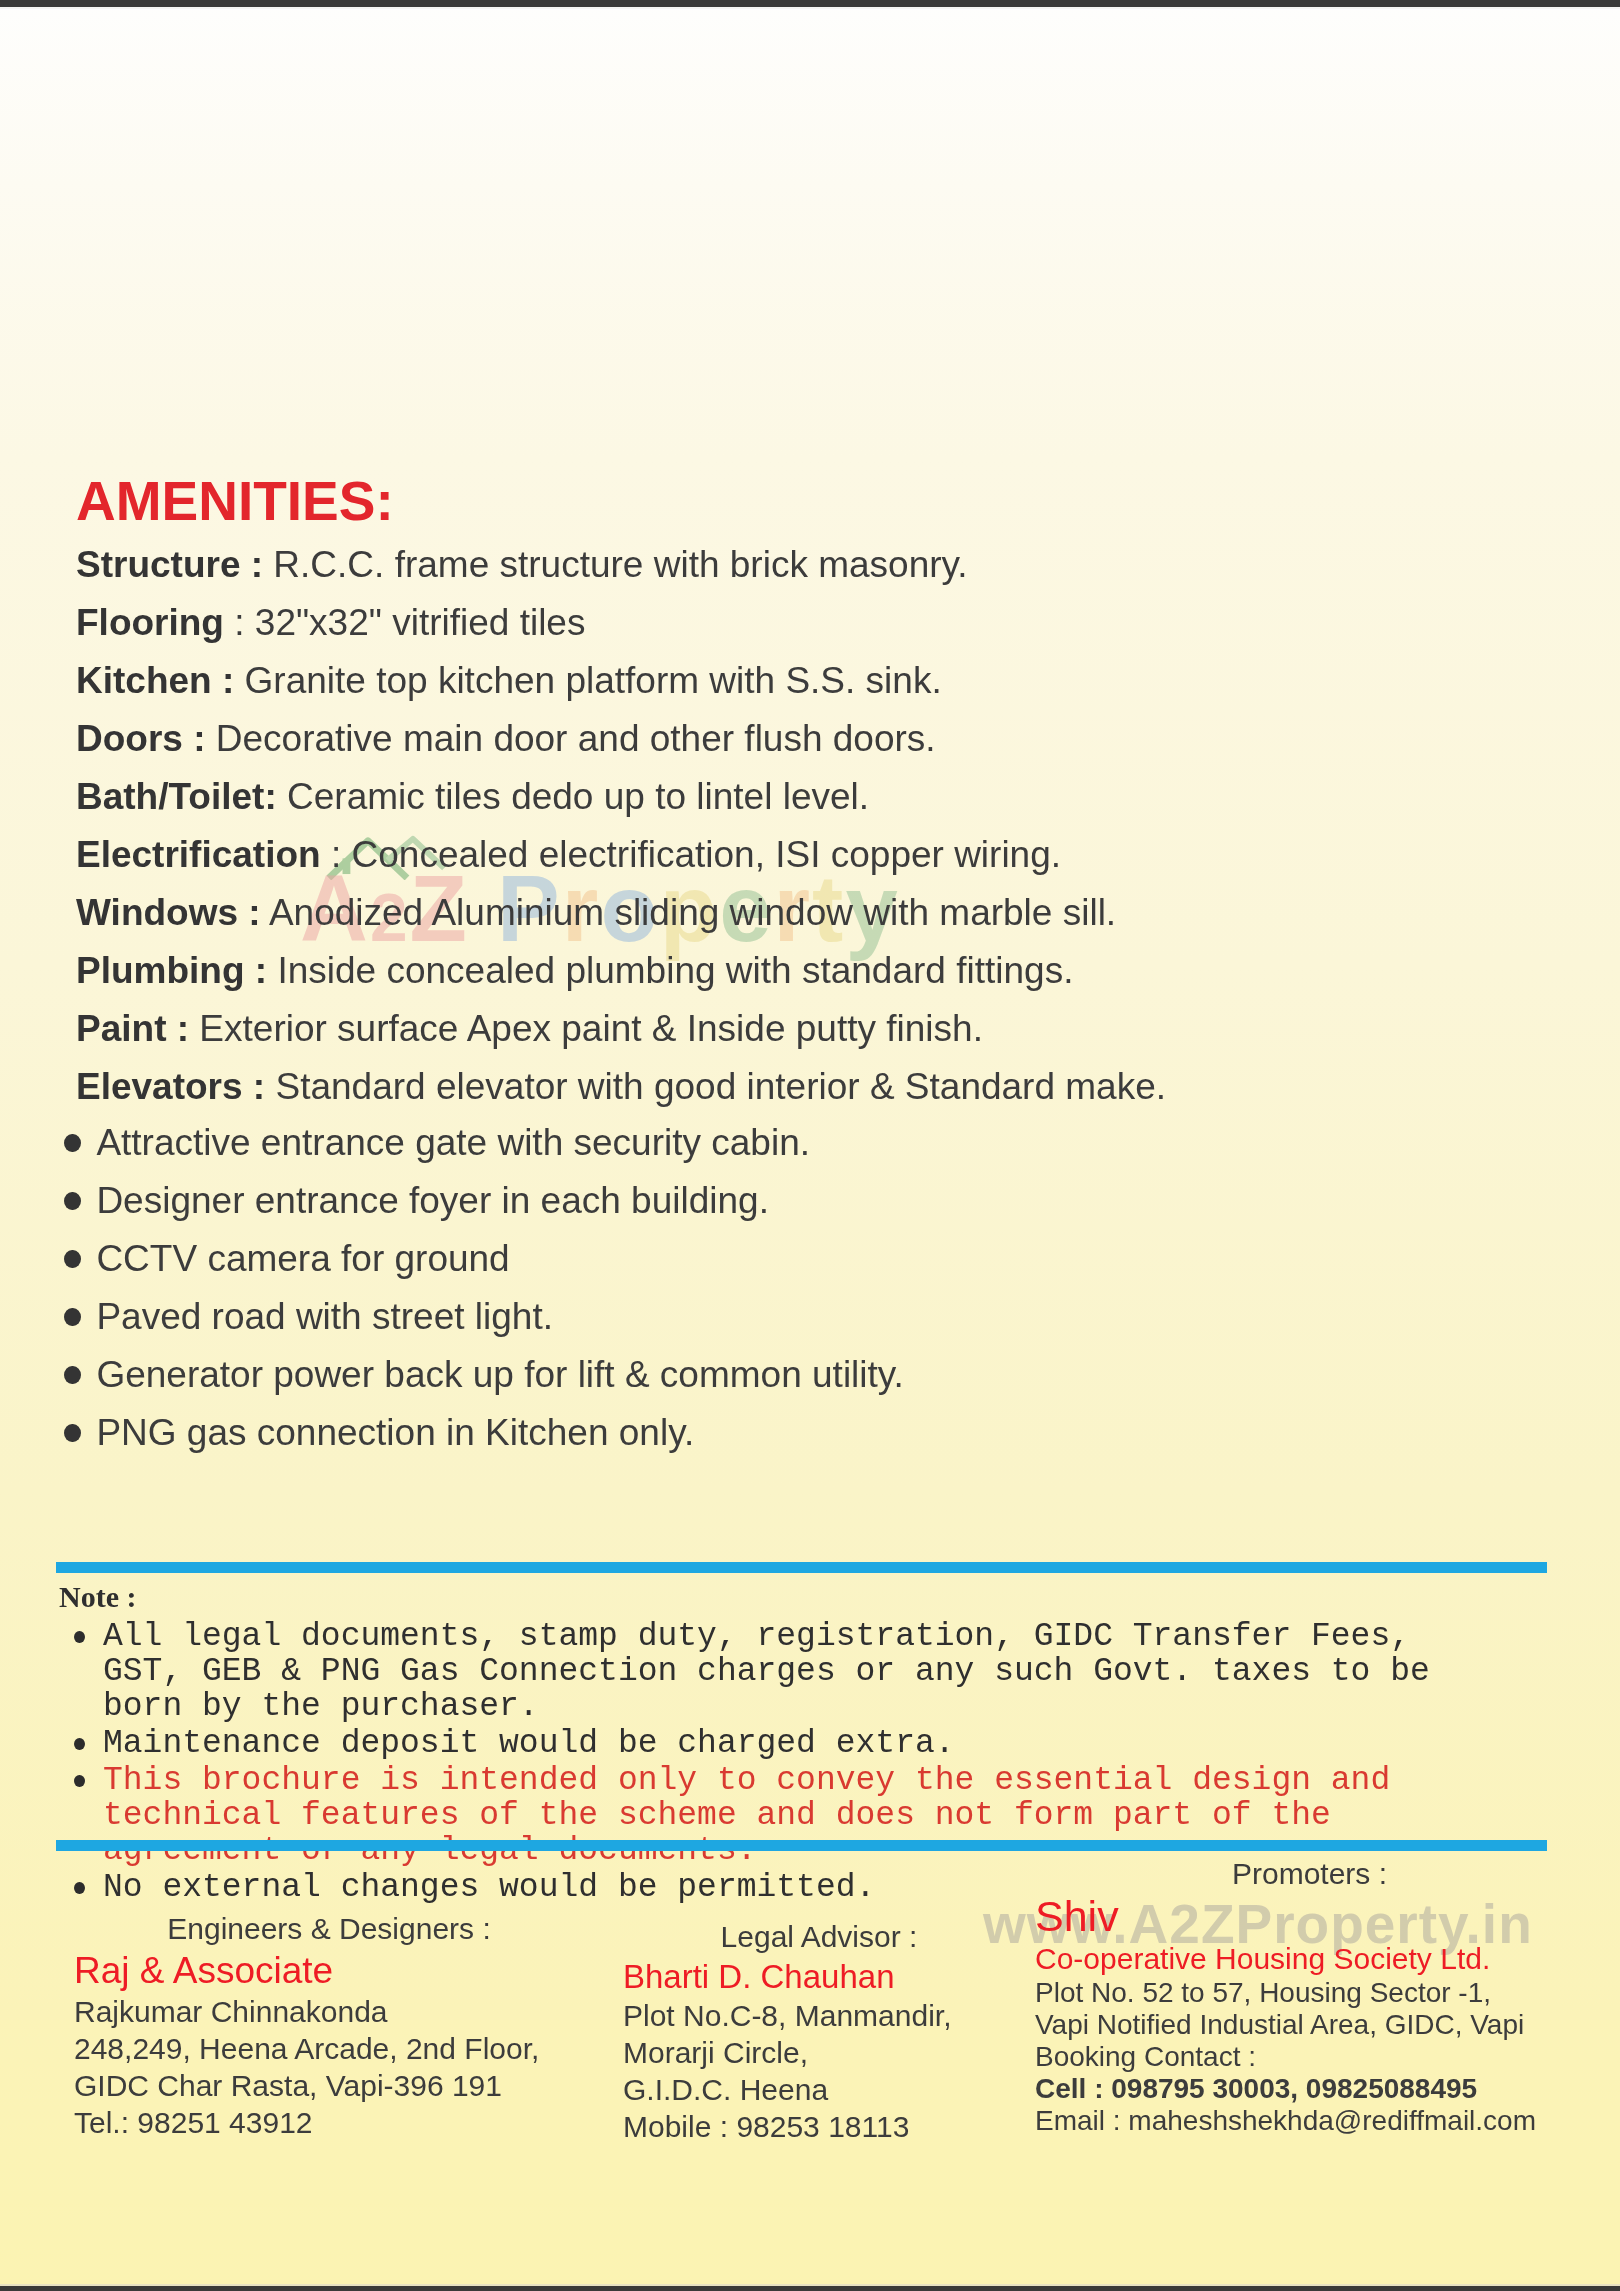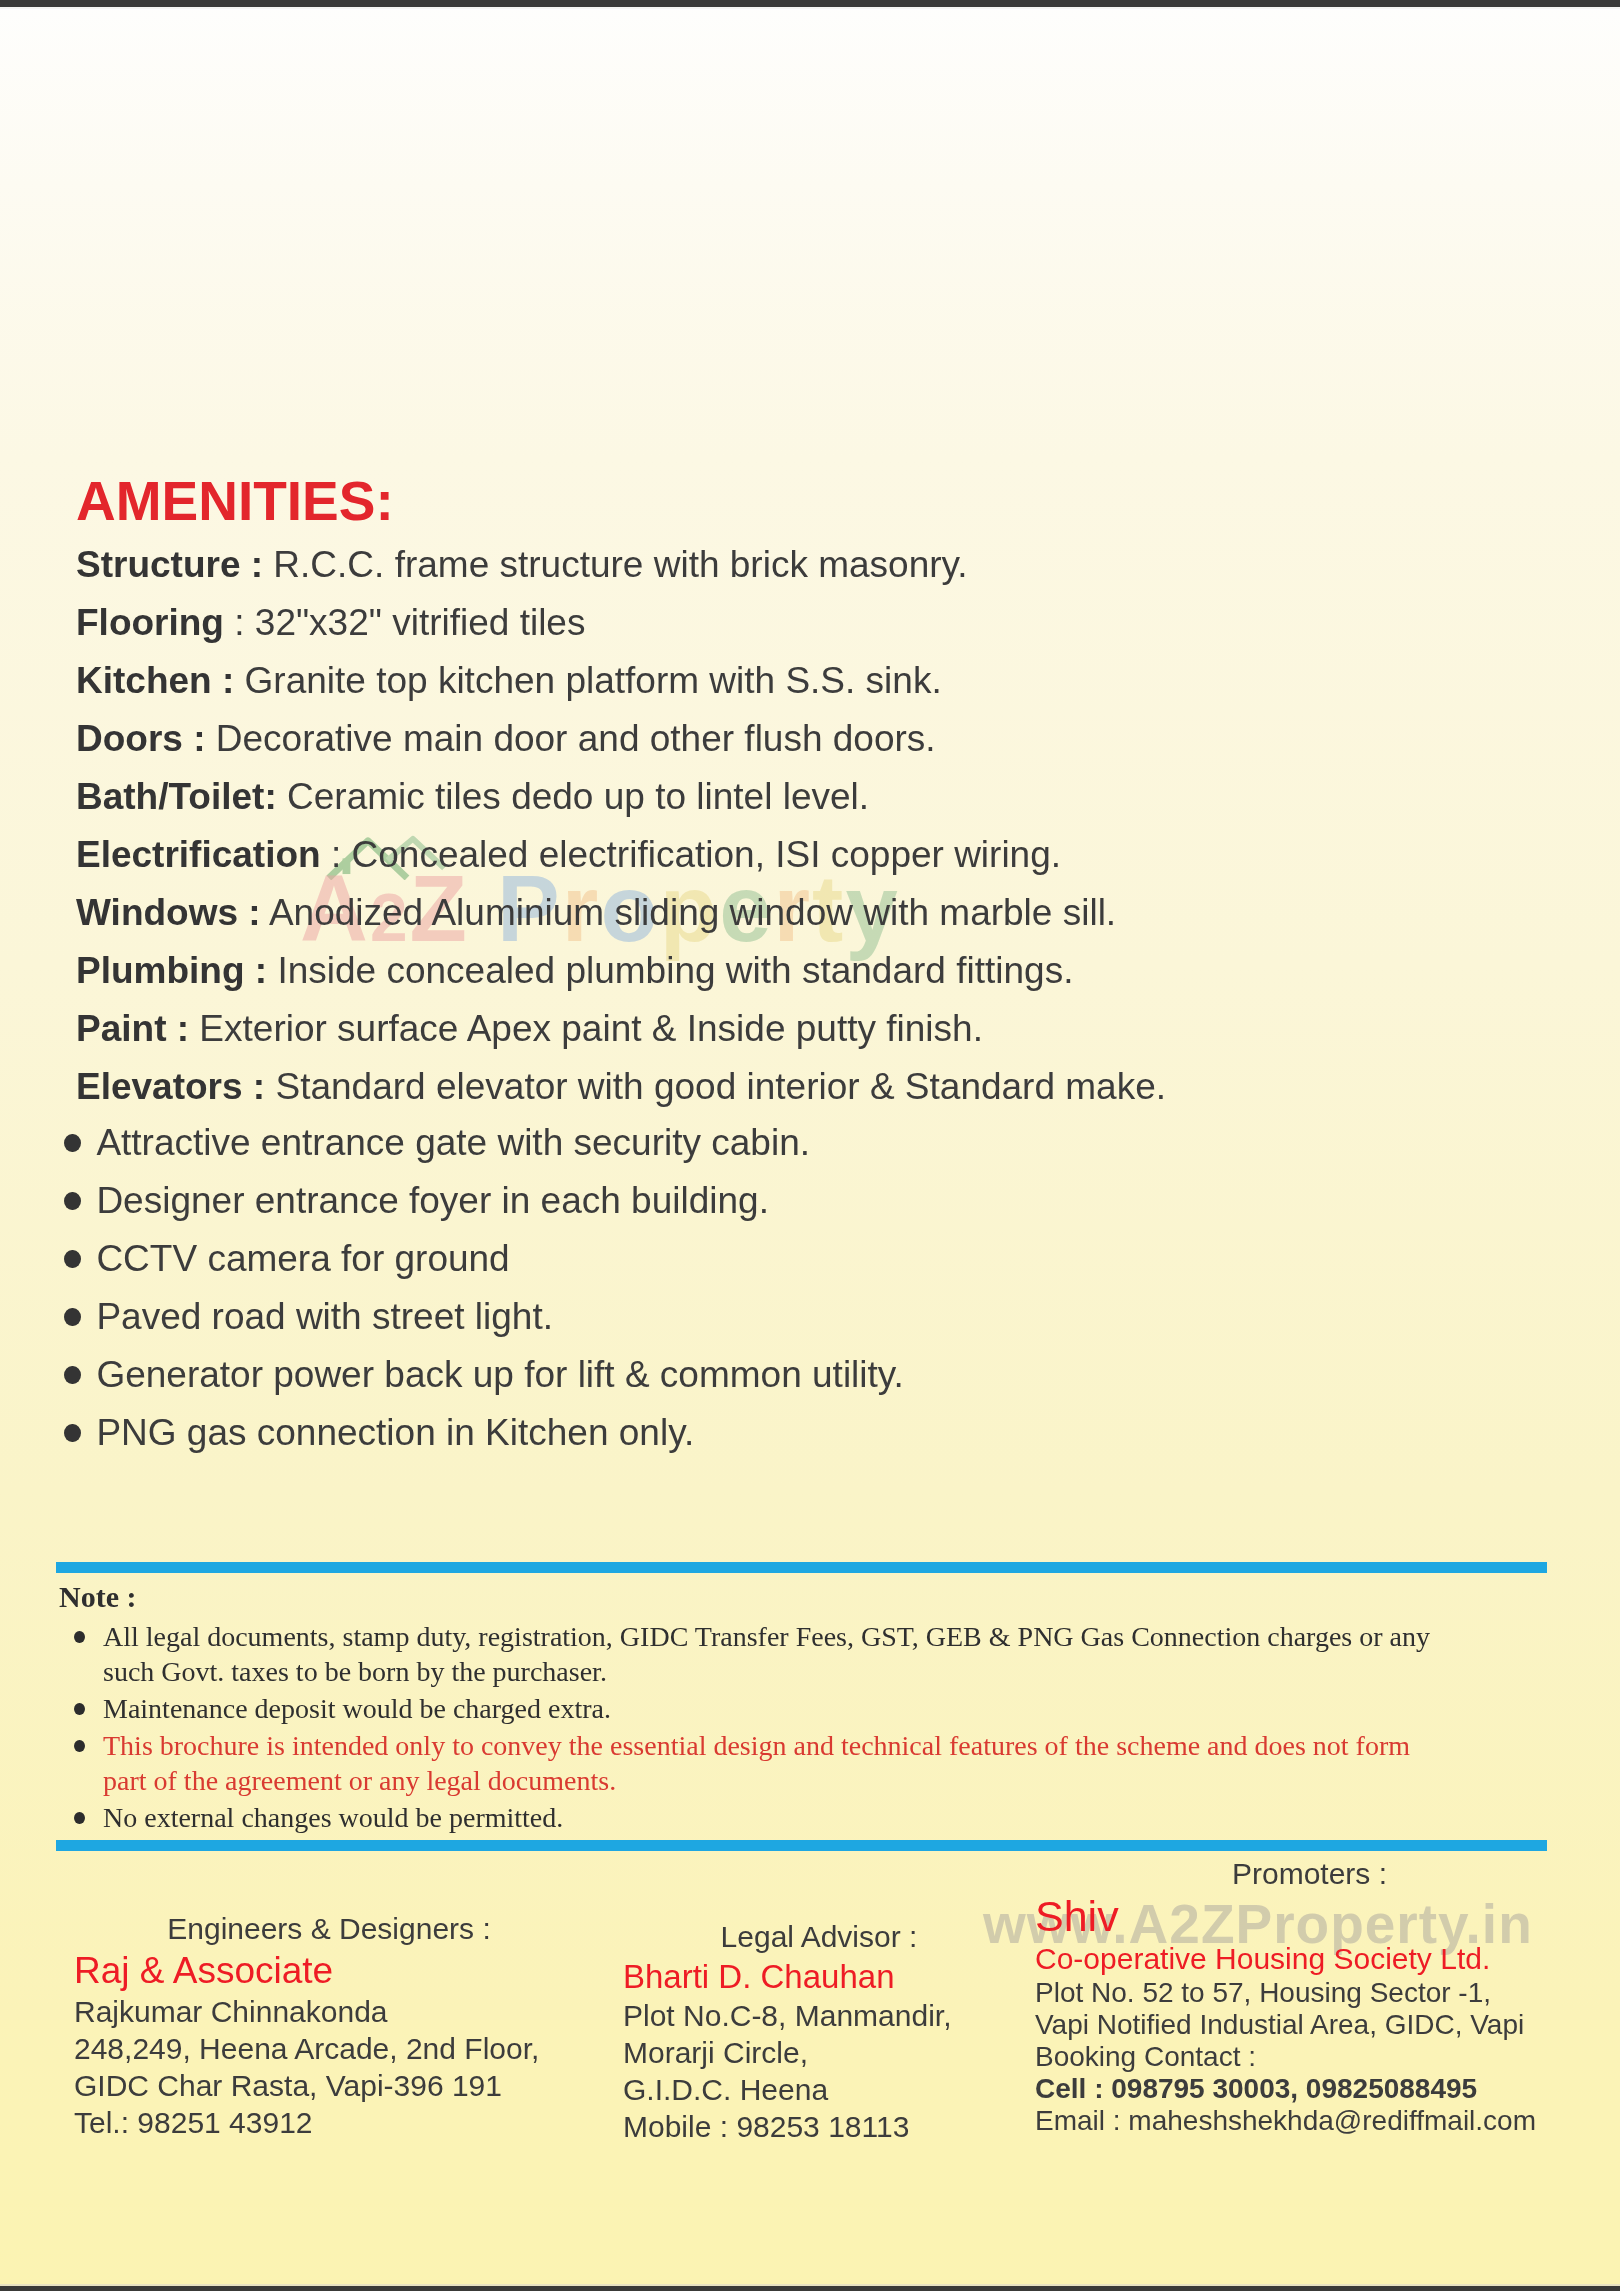--- a/index.html
+++ b/index.html
@@ -50,21 +50,21 @@
   .bar{position:absolute;left:56px;width:1491px;height:10.8px;background:var(--bar-blue);}
   .bar1{top:1562px;}
   .bar2{top:1840px;}
   .note-heading{
     position:absolute;left:59px;top:1580px;
     font-family:"Liberation Serif",serif;font-weight:bold;
     font-size:30px;color:var(--note-dark);
   }
   .note-list{
     position:absolute;left:72px;top:1619px;width:1372px;
-    font-family:Liberation Serif, serif;font-size:28px;line-height:35px;
+    font-family:Liberation Mono, monospace;font-size:33px;line-height:35px;
     color:var(--note-dark);
   }
   .note-item{position:relative;padding-left:31px;margin-bottom:2px;}
   .note-item .note-dot{
     position:absolute;left:2px;top:11.8px;width:10.8px;height:11.8px;border-radius:50%;background:#2c2c2c;
   }
   .note-item.red{color:var(--note-red);}
 
   
   .contact-col{position:absolute;z-index:2;}

